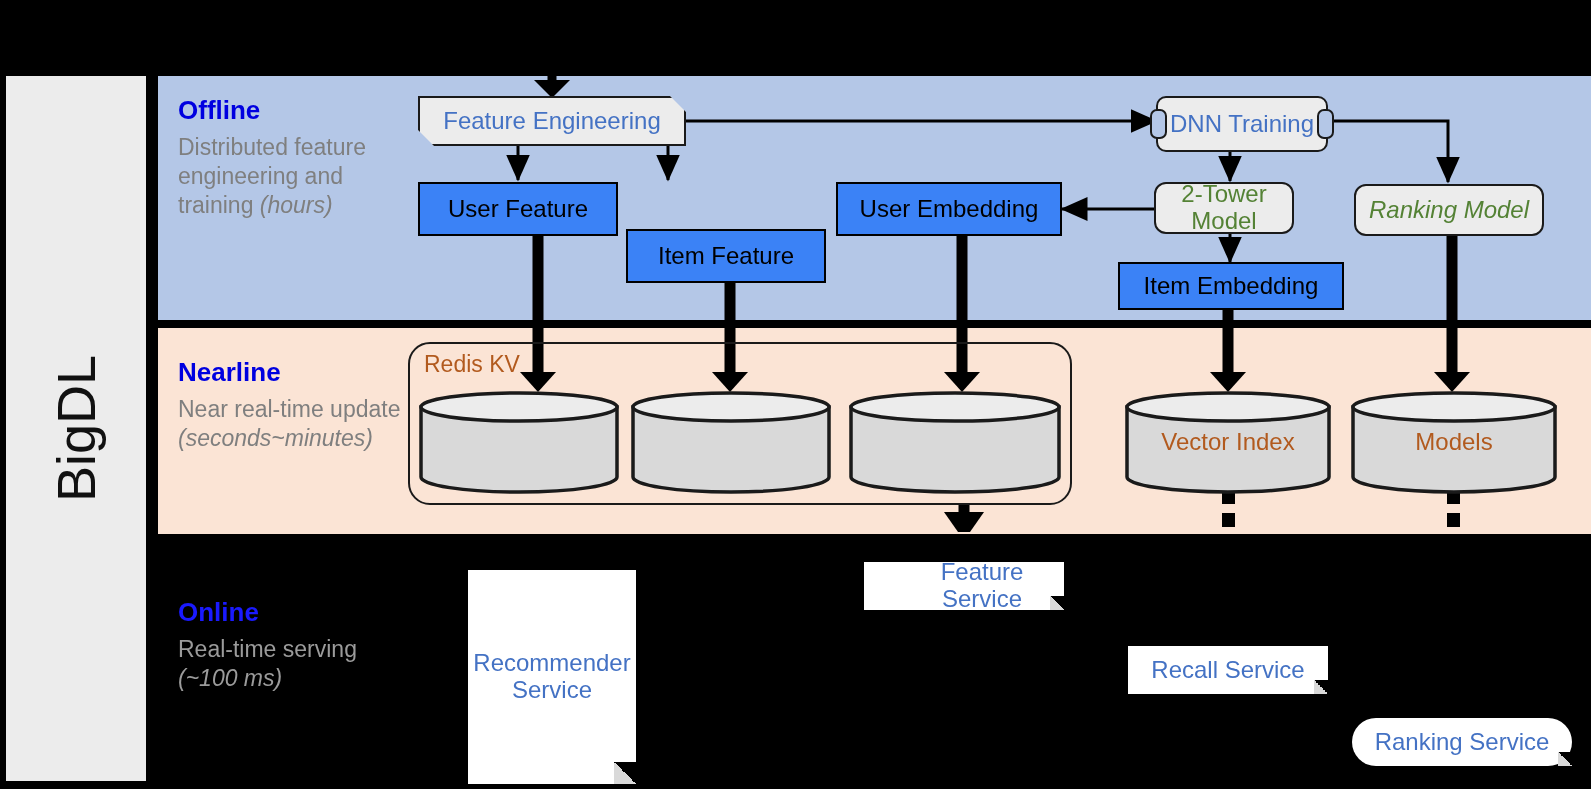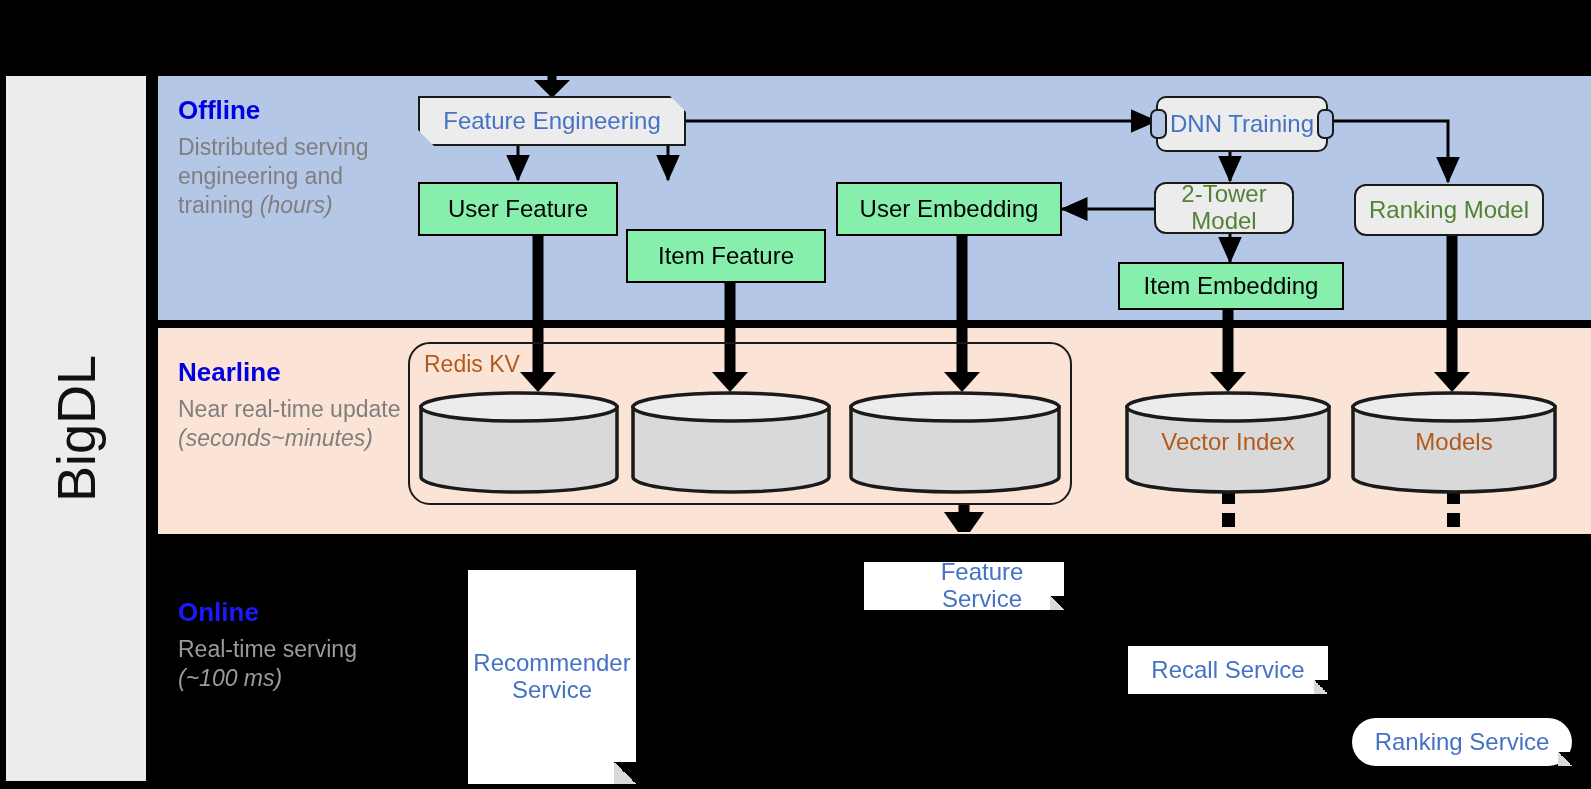--- a/index.html
+++ b/index.html
@@ -57,21 +57,21 @@
   .node {
     position:absolute;
     display:flex; align-items:center; justify-content:center;
     text-align:center;
     line-height:1.12;
   }
   .nodelabel { display:block; }
 
   
   .box-grey {
-    background:#86efac; border:2.5px solid #000; color:#000;
+    background:#3b82f6; border:2.5px solid #000; color:#000;
     font-size:24px;
     text-align:right;
   }
   
   .box-round {
     background:#ececec; border:2.5px solid #1a1a1a; border-radius:12px;
     font-size:24px;
   }
   .txt-blue  { color:#4472c4; }
   .txt-green { color:#548235; }
@@ -141,21 +141,21 @@
   <div class="band" id="band-offline"></div>
   <div class="band" id="band-nearline"></div>
   <div class="band" id="band-online"></div>
 
   <div id="bigdl-sidebar">
     <div id="bigdl-label">BigDL</div>
   </div>
 
   <div class="band-caption" id="cap-offline">
     <div class="band-title">Offline</div>
-    <div class="band-desc"><span>Distributed serving engineering and training </span><em>(hours)</em></div>
+    <div class="band-desc"><span>Distributed feature engineering and training </span><em>(hours)</em></div>
   </div>
 
   <div class="band-caption" id="cap-nearline">
     <div class="band-title">Nearline</div>
     <div class="band-desc"><span>Near real-time update </span><em>(seconds~minutes)</em></div>
   </div>
 
   <div class="band-caption" id="cap-online">
     <div class="band-title">Online</div>
     <div class="band-desc"><span>Real-time serving </span><em>(~100 ms)</em></div>
@@ -249,21 +249,21 @@
   </div>
 
   <div class="node box-grey" style="left:836px; top:182px; width:226px; height:54px;">
     <span class="nodelabel">User Embedding</span>
   </div>
 
   <div class="node box-round" style="left:1154px; top:182px; width:140px; height:52px;">
     <span class="nodelabel txt-green">2-Tower Model</span>
   </div>
 
-  <div class="node box-round" style="left:1354px; top:184px; width:190px; height:52px;">
+  <div class="node box-round" style="left:1354px; top:184px; width:190px; height:52px;font-style:italic;">
     <span class="nodelabel txt-green">Ranking Model</span>
   </div>
 
   <div class="node box-grey" style="left:1118px; top:262px; width:226px; height:48px;">
     <span class="nodelabel">Item Embedding</span>
   </div>
 
   <div id="redis-container"></div>
   <div id="redis-label">Redis KV</div>
 

